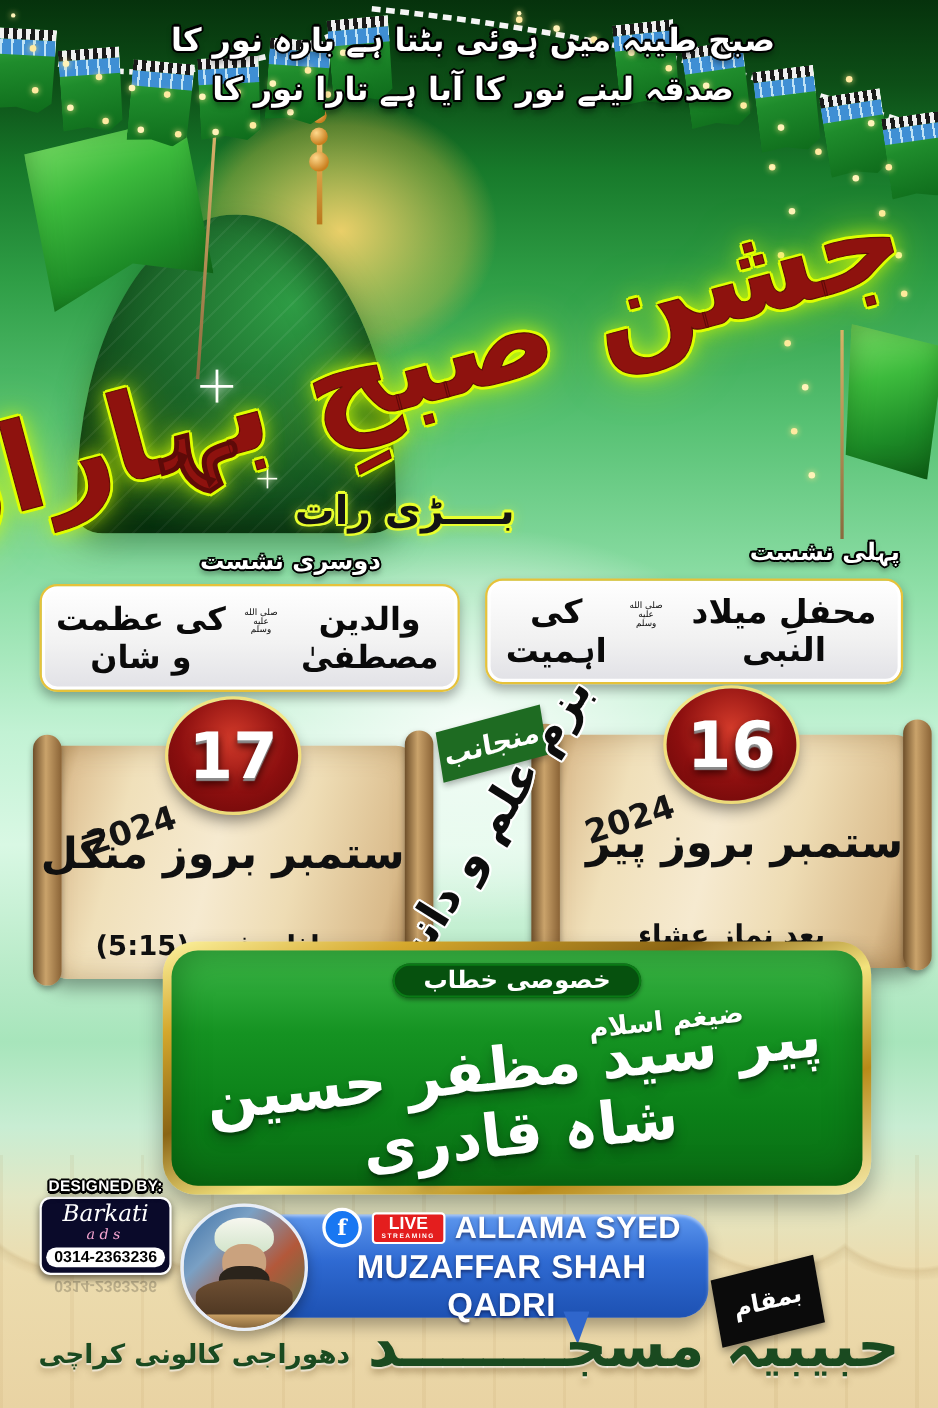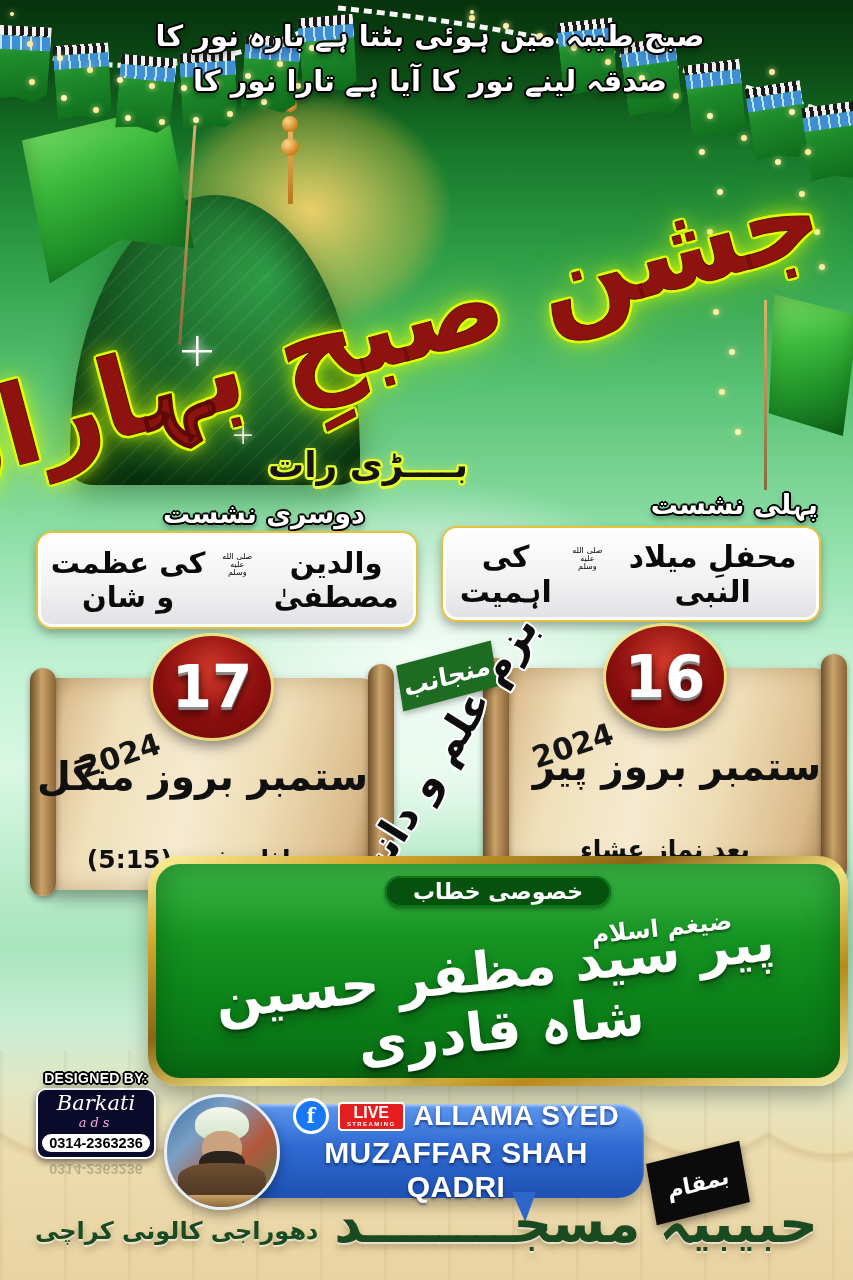--- a/index.html
+++ b/index.html
@@ -94,21 +94,21 @@
   .title-main{left:130px;top:238px;width:700px;text-align:center;white-space:nowrap;
     transform:rotate(-15deg);font-size:110px;font-weight:bold;color:#8e120e;
     -webkit-text-stroke:1px #5e0a08;
     text-shadow:3px 0 0 #dfff00,-3px 0 0 #dfff00,0 3px 0 #dfff00,0 -3px 0 #dfff00,
       2.2px 2.2px 0 #dfff00,-2.2px -2.2px 0 #dfff00,2.2px -2.2px 0 #dfff00,-2.2px 2.2px 0 #dfff00,
       0 0 18px rgba(220,255,0,.95),0 0 42px rgba(200,255,0,.6);}
   .title-sub{left:248px;top:444px;width:240px;text-align:center;white-space:nowrap;
     font-size:36px;font-weight:bold;color:#141414;}
 
   
-  .sess-head{font-size:27px;font-weight:bold;color:#fff;text-align:center;}
+  .sess-head{font-size:22px;font-weight:bold;color:#fff;text-align:center;}
   .sess-head-1{left:598px;top:489px;width:220px;text-align:right;}
   .sess-head-2{left:148px;top:498px;width:232px;}
   .sess-card{background:linear-gradient(180deg,#ffffff 0%,#f2f2f2 55%,#e1e1e6 100%);
     border:2px solid #e6c23a;border-radius:16px;
     box-shadow:0 5px 10px rgba(0,0,0,.3), inset 0 0 0 3px #fff;
     font-weight:bold;color:#0a0a0a;text-align:center;}
   .sess-card-1{left:441px;top:526px;width:376px;height:92px;font-size:30px;}
   .sess-card-2{left:36px;top:531px;width:378px;height:94px;font-size:29px;}
   .sym{display:inline-block;font-size:8px;line-height:1;max-width:34px;
     transform:translateY(-15px);margin:0 2px;font-weight:normal;}
@@ -139,21 +139,21 @@
   
   .org-tag{left:398px;top:653px;width:98px;height:46px;transform:rotate(-15deg) skewX(-6deg);
     background:#1e6b22;color:#fff;font-size:25px;font-weight:bold;
     box-shadow:0 3px 6px rgba(0,0,0,.3);}
   .org-name{left:322px;top:715px;width:232px;height:90px;transform:rotate(-58deg);
     font-size:42px;font-weight:bold;color:#0d0d0d;white-space:nowrap;
     text-shadow:2px 0 0 #fff,-2px 0 0 #fff,0 2px 0 #fff,0 -2px 0 #fff,
       1.5px 1.5px 0 #fff,-1.5px 1.5px 0 #fff,1.5px -1.5px 0 #fff,-1.5px -1.5px 0 #fff;}
 
   
-  .banner-gold{left:148px;top:856px;width:700px;height:230px;border-radius:30px;padding:8px;
+  .banner-gold{left:148px;top:856px;width:644px;height:230px;border-radius:30px;padding:8px;
     box-sizing:border-box;
     background:linear-gradient(160deg,#fdf3a0 0%,#d4a72c 18%,#8a6414 38%,#f3e27c 55%,#b88a18 75%,#f7ecaa 100%);
     box-shadow:0 10px 20px rgba(0,0,0,.3);}
   .banner-green{position:relative;width:100%;height:100%;border-radius:24px;
     background:linear-gradient(180deg,#3db848 0%,#159322 35%,#0b7f18 70%,#0a6d14 100%);
     box-shadow:inset 0 0 34px rgba(0,60,0,.45);}
   .banner-tag{position:absolute;top:12px;left:50%;transform:translateX(-50%);
     background:#06510e;color:#fff;border-radius:18px;padding:3px 28px;
     font-size:22px;font-weight:bold;white-space:nowrap;
     box-shadow:inset 0 0 0 2px #0a7a16,0 2px 4px rgba(0,0,0,.4);}

